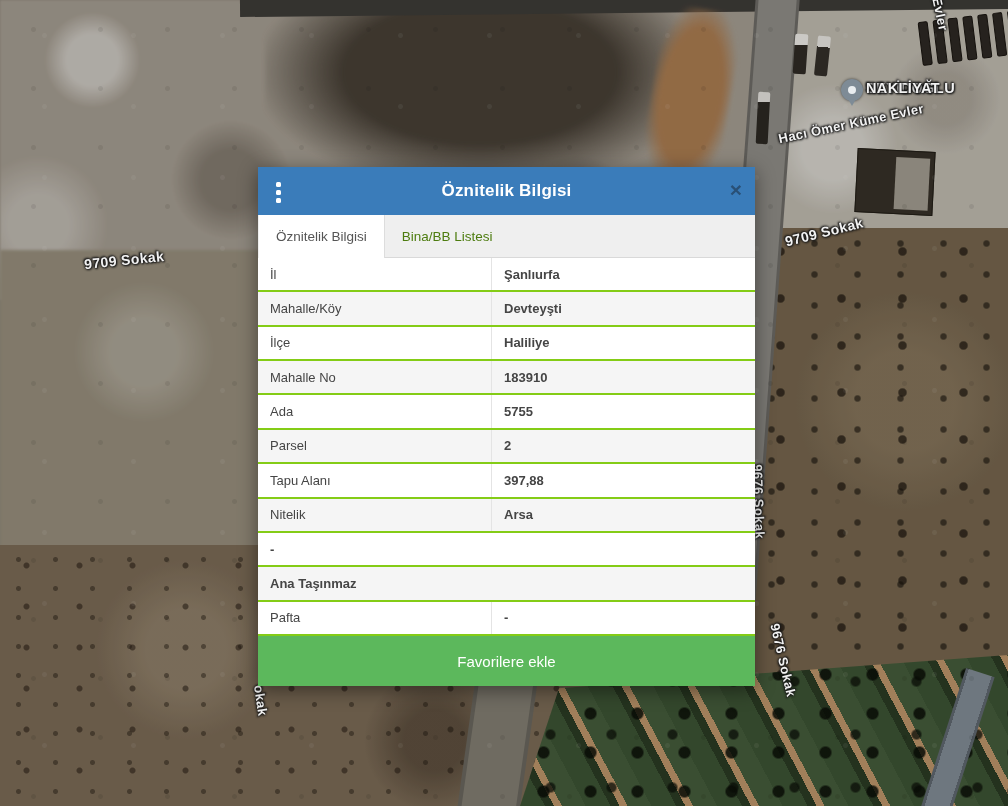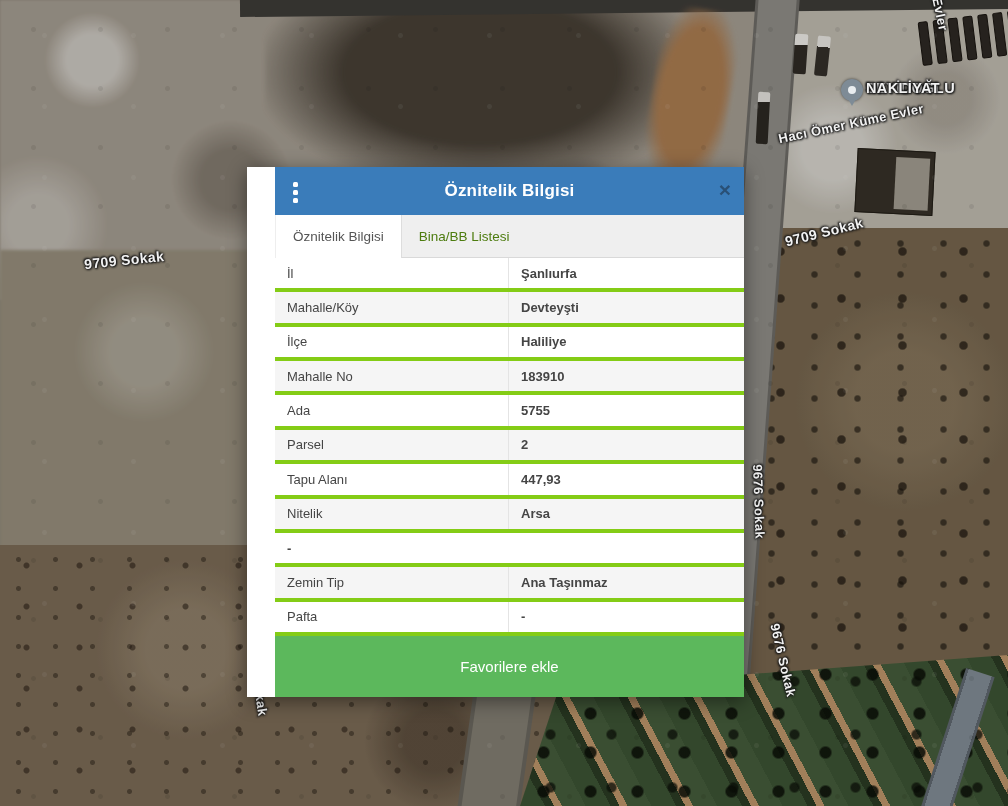--- a/index.html
+++ b/index.html
@@ -90,38 +90,38 @@
   .lbl-9676-low   { left: 782px; top: 622px; transform: rotate(77deg); transform-origin: left top; font-size: 13px; }
   .lbl-okak       { left: 266px; top: 684px; transform: rotate(82deg); transform-origin: left top; font-size: 13px; }
   .poi { left: 866px; top: 80px; font-size: 14.5px; line-height: 1.12; text-align: left; }
   .pin { left: 841px; top: 79px; width: 22px; height: 22px; background: #7e8b96; border-radius: 50%;
     box-shadow: 0 0 3px rgba(0,0,0,.6); }
   .pin::after { content: ""; position: absolute; left: 7px; top: 7px; width: 8px; height: 8px; background: #e9edf0; border-radius: 50%; }
   .pin::before { content: ""; position: absolute; left: 6px; top: 18px; width: 0; height: 0;
     border-left: 5px solid transparent; border-right: 5px solid transparent; border-top: 9px solid #7e8b96; }
 
   
-  .modal { position: absolute; left: 247px; top: 167px; width: 497px; box-shadow: 0 4px 18px rgba(0,0,0,.45); background: #fff; padding-left: 28px; }
+  .modal { position: absolute; left: 258px; top: 167px; width: 497px; box-shadow: 0 4px 18px rgba(0,0,0,.45); background: #fff; }
   .modal-header { position: relative; height: 48px; background: #3a7cba; display: flex; align-items: center; justify-content: center; }
   .modal-title { color: #ffffff; font-size: 17px; font-weight: 600; letter-spacing: .2px; }
   .kebab { position: absolute; left: 18px; top: 15px; width: 6px; display: flex; flex-direction: column; gap: 3px; cursor: pointer; }
   .kebab span { width: 5px; height: 5px; background: #fff; border-radius: 1.5px; }
   .modal-close { position: absolute; right: 13px; top: 12px; font-size: 21px; font-weight: bold; color: #27496b; opacity: .85; cursor: pointer; line-height: 1; }
 
   .tabbar { display: flex; background: #efefef; border-bottom: 1px solid #d9d9d9; height: 43px; align-items: stretch; }
   .tab { padding: 0 17px; display: flex; align-items: center; font-size: 13.5px; color: #4d7c0f; cursor: pointer; }
   .tab.active { background: #fff; color: #555; border-right: 1px solid #ddd; border-left: 1px solid #eee; margin-bottom: -1px; }
 
   .attr-table { height: 378px; display: flex; flex-direction: column; }
-  .attr-row { flex: 1; display: flex; align-items: stretch; background: #fff; border-bottom: 4px solid #84cc16; font-size: 13px; color: #454545; }
+  .attr-row { flex: 1; display: flex; align-items: stretch; background: #fff; border-bottom: 2px solid #84cc16; font-size: 13px; color: #454545; }
   .attr-row:nth-child(even) { background: #f5f5f5; }
   .attr-label { width: 234px; padding-left: 12px; display: flex; align-items: center; border-right: 1px solid #e4e4e4; }
   .attr-value { flex: 1; padding-left: 12px; display: flex; align-items: center; font-weight: bold; }
 
-  .fav-btn { height: 61px; background: #5cb85c; color: #fff; display: flex; align-items: center; justify-content: center;
+  .fav-btn { height: 50px; background: #5cb85c; color: #fff; display: flex; align-items: center; justify-content: center;
     font-size: 15px; cursor: pointer; border: none; width: 100%; font-family: "Liberation Sans", sans-serif; }
 </style>
 </head>
 <body>
 
 <div class="map">
   <div class="terrain-topleft"></div>
   <div class="terrain-midleft"></div>
   <div class="terrain-bottomleft"></div>
   <div class="dark-pit"></div>
@@ -204,31 +204,30 @@
     <div class="attr-row">
       <div class="attr-label">Ada</div>
       <div class="attr-value">5755</div>
     </div>
     <div class="attr-row">
       <div class="attr-label">Parsel</div>
       <div class="attr-value">2</div>
     </div>
     <div class="attr-row">
       <div class="attr-label">Tapu Alanı</div>
-      <div class="attr-value">447,93</div>
+      <div class="attr-value">397,88</div>
     </div>
     <div class="attr-row">
       <div class="attr-label">Nitelik</div>
       <div class="attr-value">Arsa</div>
     </div>
     <div class="attr-row">
       <div class="attr-value">-</div>
     </div>
     <div class="attr-row">
-      <div class="attr-label">Zemin Tip</div>
       <div class="attr-value">Ana Taşınmaz</div>
     </div>
     <div class="attr-row">
       <div class="attr-label">Pafta</div>
       <div class="attr-value">-</div>
     </div>
   </div>
 
   <button class="fav-btn">Favorilere ekle</button>
 </div>

